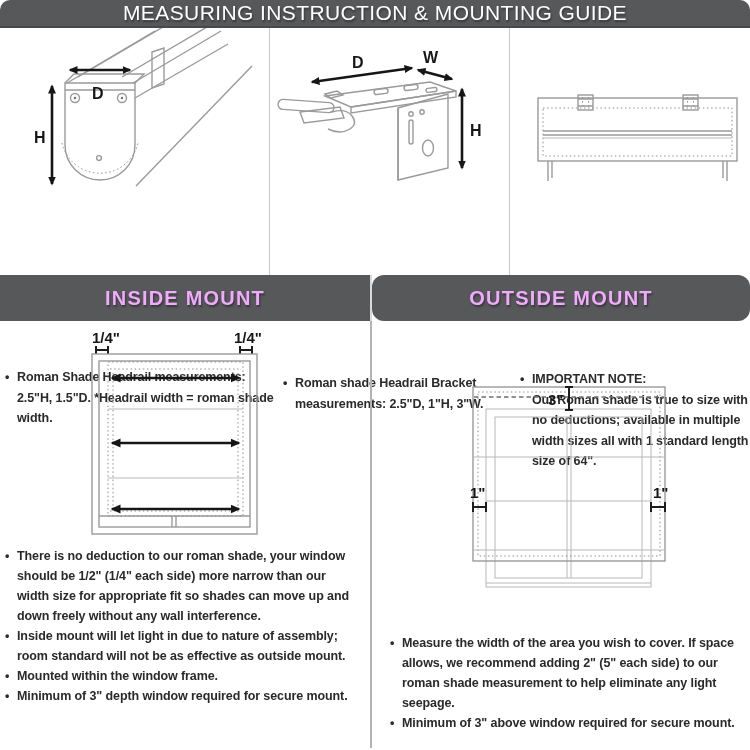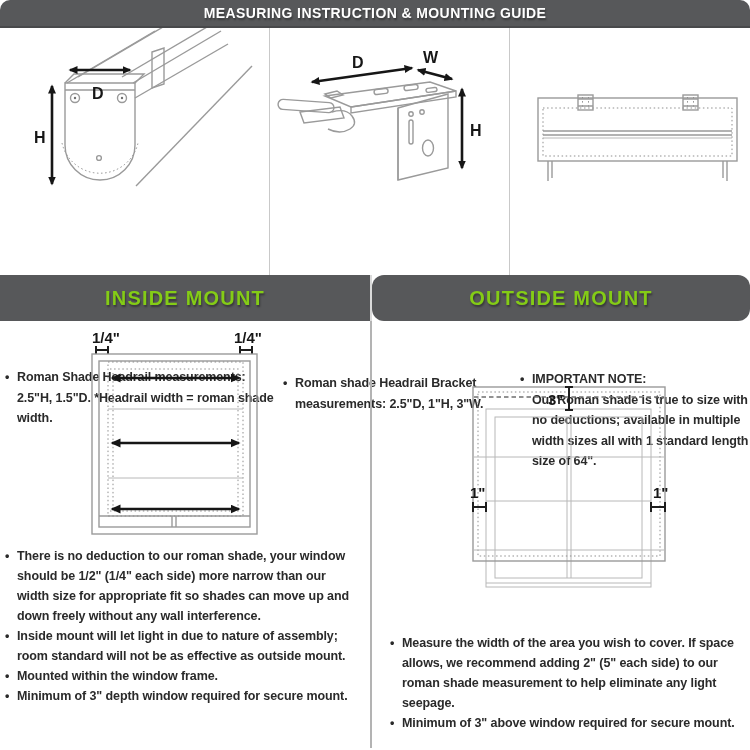--- a/index.html
+++ b/index.html
@@ -8,21 +8,21 @@
     position:relative; width:750px; height:750px; overflow:hidden;
     background:#fff; font-family:"Liberation Sans", sans-serif; color:#232323;
     border-radius:10px 10px 0 0;
   }
   
   .top-banner {
     height:28px; background:#57585a; border-bottom:2px solid #48494b;
     display:flex; align-items:center; justify-content:center;
   }
   .top-banner .title {
-    color:#fff; font-weight:700; font-size:14px; letter-spacing:.4px; white-space:nowrap;
+    color:#fff; font-weight:400; font-size:21px; letter-spacing:.4px; white-space:nowrap;
     text-shadow:1px 2px 2px rgba(0,0,0,.38);
   }
   
   .top-section { display:flex; height:247px; }
   .panel { position:relative; height:100%; }
   .panel-1 { width:270px; border-right:1px solid #c9c9c9; }
   .panel-2 { width:240px; border-right:1px solid #c9c9c9; }
   .panel-3 { flex:1; }
   .panel svg { display:block; }
   .caption {
@@ -30,21 +30,21 @@
     color:#2a2a2a; letter-spacing:-.1px;
   }
   .caption-1 { left:5px; right:9px; top:171px; }
   .caption-2 { left:13px; right:10px; top:177px; }
   .caption-3 { left:10px; right:8px; top:173px; }
   .bullet { position:relative; padding-left:12px; }
   .bullet::before { content:"\2022"; position:absolute; left:0; top:0; }
   
   .mid-banners { display:flex; height:46px; }
   .mid-banner {
-    background:#57585a; color:#84cc16; display:flex; align-items:center; justify-content:center;
+    background:#57585a; color:#f0abfc; display:flex; align-items:center; justify-content:center;
     font-weight:700; font-size:20px; letter-spacing:1.2px; white-space:nowrap;
     text-shadow:1px 2px 2px rgba(0,0,0,.38);
   }
   .mid-left { width:372px; border-right:2px solid #dadada; }
   .mid-right { flex:1;border-radius:12px; }
   
   .bottom-section { display:flex; height:427px; }
   .bottom-left { width:372px; border-right:2px solid #b3b3b3; position:relative; }
   .bottom-right { flex:1; position:relative; }
   .bottom-left svg, .bottom-right svg { display:block; }

